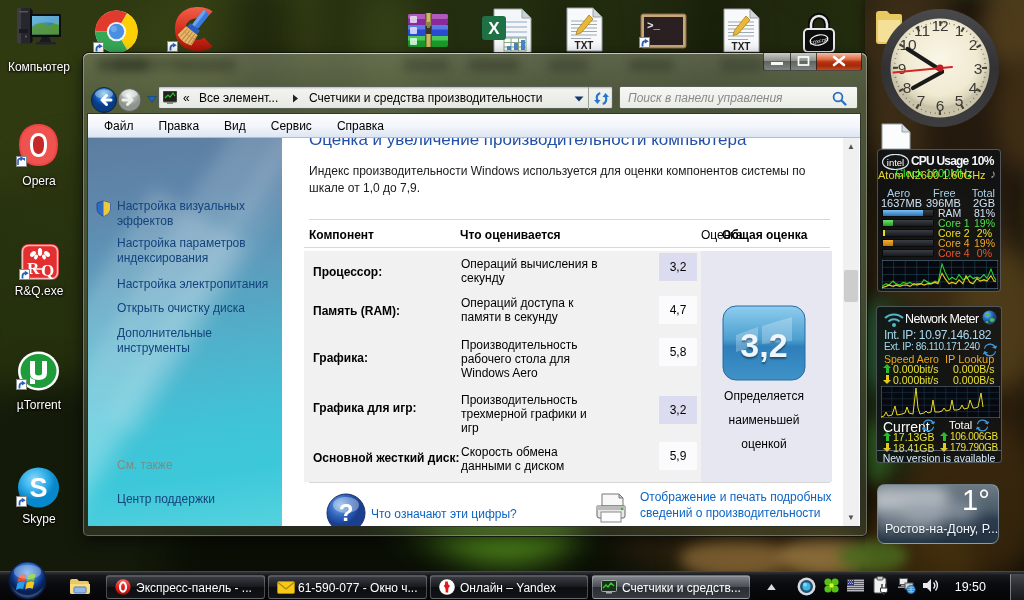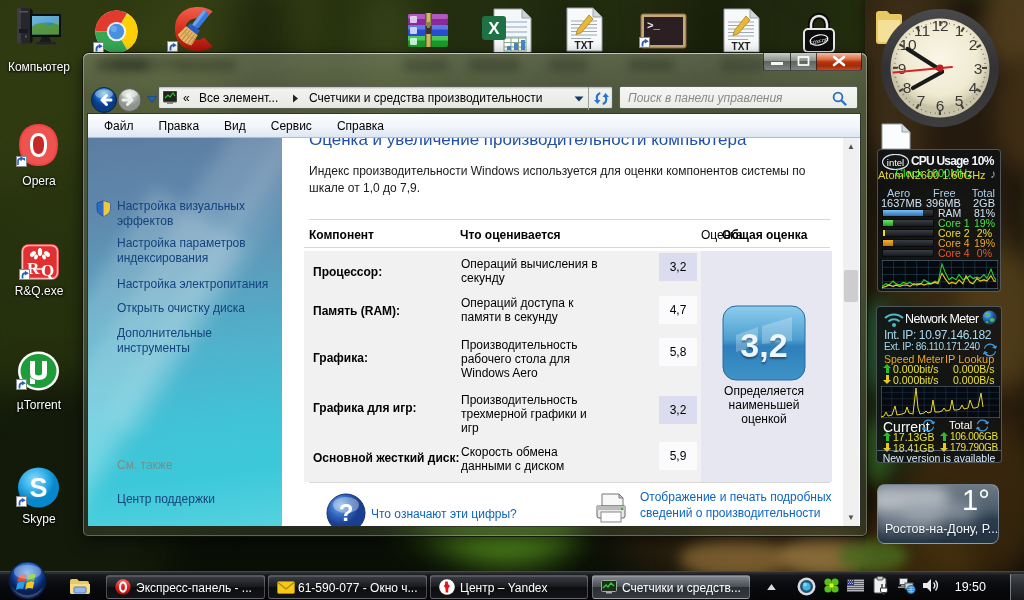--- a/index.html
+++ b/index.html
@@ -345,21 +345,21 @@
         <rect x=".5" y=".5" width="17" height="12" rx="1.5" fill="#f8c818" stroke="#a8870a"></rect>
         <path d="M1 1.5 L9 8 L17 1.5" fill="none" stroke="#a8870a" stroke-width="1.2"></path>
       </svg>
     <span class="lbl">61-590-077  - Окно ч...</span>
   </div>
   <div class="tbtn" style="left:430px; width:158px;">
     <svg class="abs" style="left:8px; top:3px;" width="16" height="16" viewBox="0 0 16 16">
         <circle cx="8" cy="8" r="7.8" fill="#fff"></circle>
         <path d="M6.2 2.5 h2.6 c0 2.2 .6 3.4 2.4 4.6 c-1.3 .9 -2 2 -2 4.4 v2 h-2.6 v-2 c0 -2.4 -.6 -3.5 -2 -4.4 c1.6 -1.2 1.6 -2.4 1.6 -4.6 z" fill="#e01818"></path>
       </svg>
-    <span class="lbl">Центр – Yandex</span>
+    <span class="lbl">Онлайн – Yandex</span>
   </div>
   <div class="tbtn active" style="left:592px; width:158px;">
     <svg class="abs" style="left:8px; top:4px;" width="16" height="14" viewBox="0 0 16 14">
         <rect x=".5" y=".5" width="15" height="11" rx="1" fill="#1c2e1c" stroke="#9ab09a"></rect>
         <path d="M2 8 l3 -3 2 2 3 -4 3 3" stroke="#30d030" stroke-width="1.3" fill="none"></path>
         <rect x="5" y="12" width="6" height="1.5" fill="#aaa"></rect>
       </svg>
     <span class="lbl">Счетчики и средств...</span>
   </div>
   <div id="tray">
@@ -573,21 +573,21 @@
       </defs>
       <circle cx="7.5" cy="7.5" r="7" fill="url(#glb)"></circle>
       <path d="M3 4.5 q2 -1.5 4 -.5 q1 .5 .2 1.5 q-1.5 1 -3 .5 q-1.8 -.5 -1.2 -1.5 z M9 8 q2.5 -.5 3.5 1 q.5 1.5 -1 2.5 q-2 1 -3.5 -.5 q-1 -2 1 -3 z M5 11 q1.5 0 1.5 1 q0 1 -1.5 1 q-1.5 -.3 -1.5 -1 q0 -.7 1.5 -1 z" fill="#52b848"></path>
     </svg>
   <div class="abs" style="left:7px; top:21px; color:#a8d8f0; font-size:12px; letter-spacing:-.35px;">Int. IP:  10.97.146.182</div>
   <div class="abs" style="left:7px; top:34px; color:#a8d8f0; font-size:10px; letter-spacing:-.35px;">Ext. IP: 86.110.171.240</div>
   <svg class="abs" style="right:4px; top:36px;" width="14" height="14" viewBox="0 0 14 14">
       <path d="M2 6 a5 5 0 0 1 9 -2 l-2.5 0 4 2 2 -3.5 -2 .5 a6.5 6.5 0 0 0 -11.5 2.5 z" fill="#3a9ae0"></path>
       <path d="M12 8 a5 5 0 0 1 -9 2 l2.5 0 -4 -2 -2 3.5 2 -.5 a6.5 6.5 0 0 0 11.5 -2.5 z" fill="#3a9ae0"></path>
     </svg>
-  <div class="abs" style="left:7px; top:46px; color:#f0a818; font-size:10.5px;">Speed Meter</div>
+  <div class="abs" style="left:7px; top:46px; color:#f0a818; font-size:10.5px;">Speed Aero</div>
   <div class="abs" style="left:68px; top:46px; color:#f0a818; font-size:11px;">IP Lookup</div>
   <div class="abs arrup" style="left:6px; top:57px;"></div>
   <div class="abs" style="left:16px; top:56px; color:#e8e030; font-size:10.5px;">0.000bit/s</div>
   <div class="abs" style="left:76px; top:56px; color:#e8e030; font-size:10.5px;">0.000B/s</div>
   <div class="abs arrdn" style="left:6px; top:68px;"></div>
   <div class="abs" style="left:16px; top:67px; color:#e8e030; font-size:10.5px;">0.000bit/s</div>
   <div class="abs" style="left:76px; top:67px; color:#e8e030; font-size:10.5px;">0.000B/s</div>
   <svg class="abs" style="left:4px; top:79px;" width="119" height="32" viewBox="0 0 119 32">
     <rect x="0" y="0" width="119" height="32" fill="#060a10" stroke="#9ab8cc" stroke-width=".7"></rect>
     <g stroke="#2a4a66" stroke-width=".4">
@@ -777,21 +777,21 @@
                 <stop offset=".45" stop-color="#4c9fd0"></stop>
                 <stop offset=".55" stop-color="#2f7fba"></stop>
                 <stop offset="1" stop-color="#3f93c8"></stop>
               </linearGradient>
             </defs>
           <rect x="1" y="1" width="82" height="74" rx="13" fill="url(#bgrad)" stroke="#2a6a9e"></rect>
           <path d="M14 30 L36 22 V40 L14 47 Z M40 21 L70 12 V36 L40 39 Z" fill="rgba(255,255,255,.25)"></path>
           <text x="42" y="52" text-anchor="middle" font-family="Liberation Sans" font-size="34" font-weight="bold" fill="#eef6fc" style="text-shadow:0 2px 2px rgba(0,0,0,.4)">3,2</text>
         </svg>
       </div>
-      <div class="abs" style="left:440px; top:246px; width:84px; text-align:center; line-height:14px; color:#000;">Определяется наименьшей оценкой</div>
+      <div class="abs" style="left:440px; top:246px; width:84px; text-align:center; line-height:24px; color:#000;">Определяется наименьшей оценкой</div>
       <div class="hr" style="left:27px; top:344px; width:521px;"></div>
 
       <div class="abs" id="qicon" style="left:44px; top:355px;">
         <svg width="40" height="40" viewBox="0 0 40 40">
             <defs>
               <radialGradient id="qg" cx=".35" cy=".3">
                 <stop offset="0" stop-color="#7fb2e8"></stop>
                 <stop offset=".6" stop-color="#2f63bc"></stop>
                 <stop offset="1" stop-color="#1a3f8f"></stop>
               </radialGradient>

